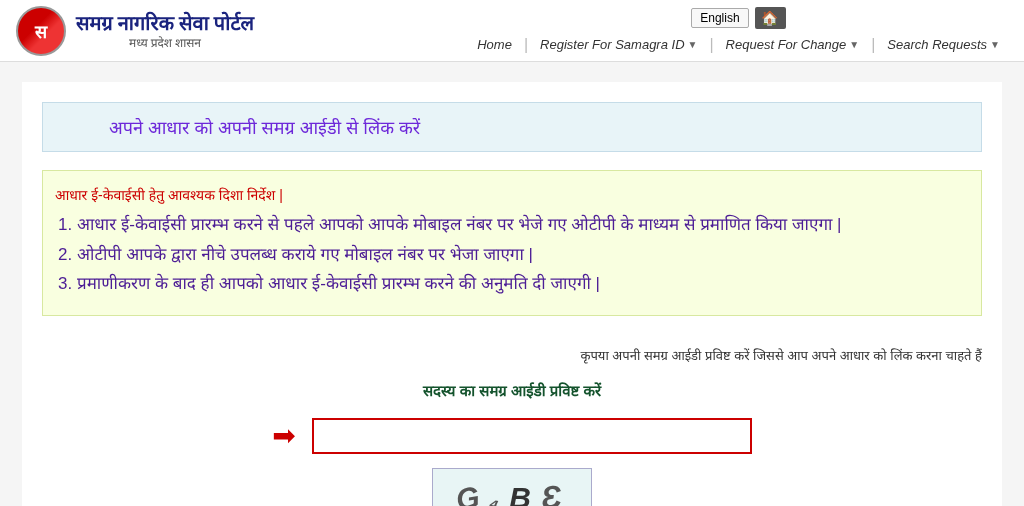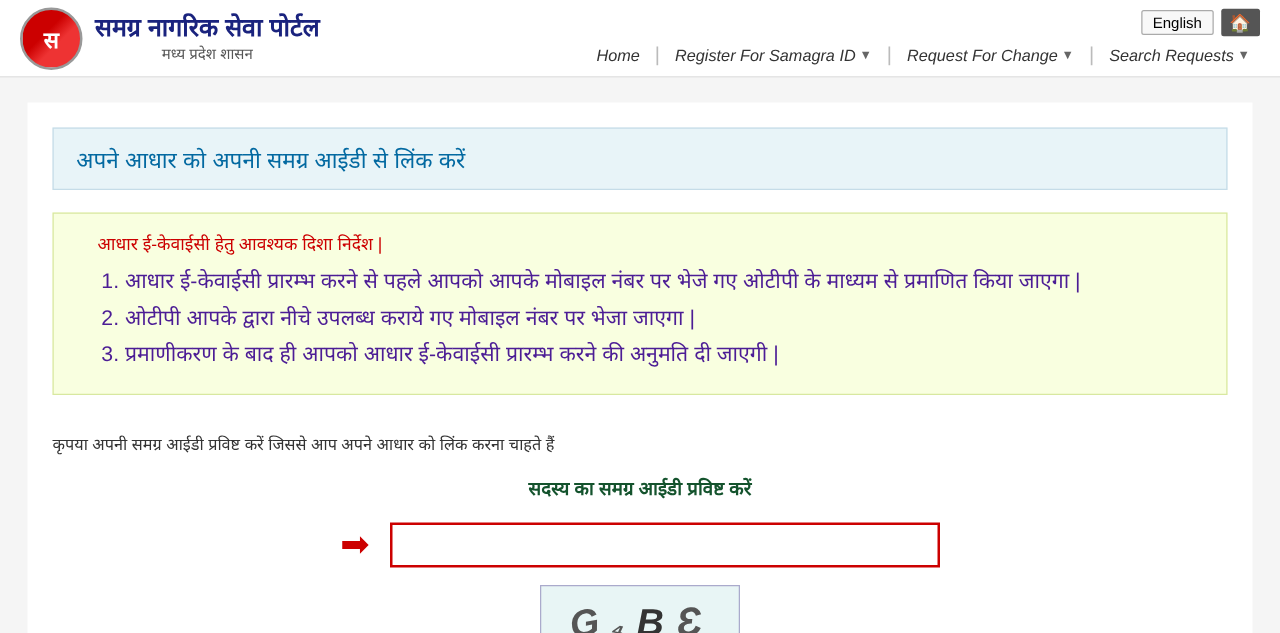--- a/index.html
+++ b/index.html
@@ -16,25 +16,25 @@
       height: 62px;
     }
     .header-left { display: flex; align-items: center; gap: 10px; }
     .logo-circle {
       width: 50px; height: 50px; border-radius: 50%;
       background: linear-gradient(135deg, #c00 40%, #e33 60%);
       border: 2px solid #999;
       display: flex; align-items: center; justify-content: center;
       color: #fff; font-size: 18px; font-weight: bold;
     }
-    .logo-text { line-height: 1.3; }
+    .logo-text { line-height: 1.3; font-family: Liberation Serif, serif; }
     .logo-text .title { font-size: 20px; font-weight: bold; color: #1a237e; }
     .logo-text .subtitle { font-size: 12px; color: #555; text-align: center; }
 
-    .header-right { display: flex; flex-direction: column; align-items: flex-end; gap: 4px; }
+    .header-right { display: flex; flex-direction: column; align-items: center; gap: 4px; }
     .top-bar { display: flex; gap: 6px; align-items: center; margin-bottom: 2px; }
     .btn-english {
       border: 1px solid #aaa; background: #f8f8f8; padding: 2px 8px;
       font-size: 12px; cursor: pointer; border-radius: 2px;
     }
     .btn-home {
       background: #555; color: #fff; border: none; padding: 3px 7px;
       font-size: 14px; cursor: pointer; border-radius: 2px;
     }
     .nav { display: flex; align-items: center; gap: 4px; }
@@ -46,34 +46,34 @@
     .nav-arrow { font-size: 10px; color: #666; }
 
     
     .main { max-width: 980px; margin: 20px auto; background: #fff; padding: 20px; }
 
     
     .page-title-bar {
       background: #e8f4f8; border: 1px solid #c5dce8;
       padding: 12px 18px; margin-bottom: 18px;
     }
-    .page-title-bar h2 { font-size: 18px; color: #0369a1; font-weight: normal; }
+    .page-title-bar h2 { font-size: 18px; color: #6d28d9; font-weight: normal; margin-left: 48px; }
 
     
     .instructions-box {
       background: #f9ffe0; border: 1px solid #d8e8a0;
-      padding: 14px 35px; margin-bottom: 20px;
+      padding: 14px 12px; margin-bottom: 20px;
     }
     .instructions-heading { color: #c00; font-size: 14px; margin-bottom: 8px; }
     .instructions-list { list-style: decimal; padding-left: 22px; }
     .instructions-list li { margin-bottom: 4px; color: #4c1d95; line-height: 1.5; font-size: 17px; }
 
     
     .form-area { padding: 10px 0; text-align: center; }
-    .form-description { text-align: left; margin-bottom: 16px; color: #333; font-size: 13px; }
+    .form-description { text-align: right; margin-bottom: 16px; color: #333; font-size: 13px; }
 
     .form-section { display: flex; flex-direction: column; align-items: center; gap: 14px; }
     .field-label { color: #14532d; font-size: 15px; font-weight: bold; margin-bottom: 4px; }
 
     .input-row { display: flex; align-items: center; gap: 16px; }
     .arrow-img { color: #cc0000; font-size: 28px; }
 
     .samagra-input {
       width: 440px; height: 36px; border: 2px solid #cc0000;
       padding: 4px 10px; font-size: 14px; outline: none;

